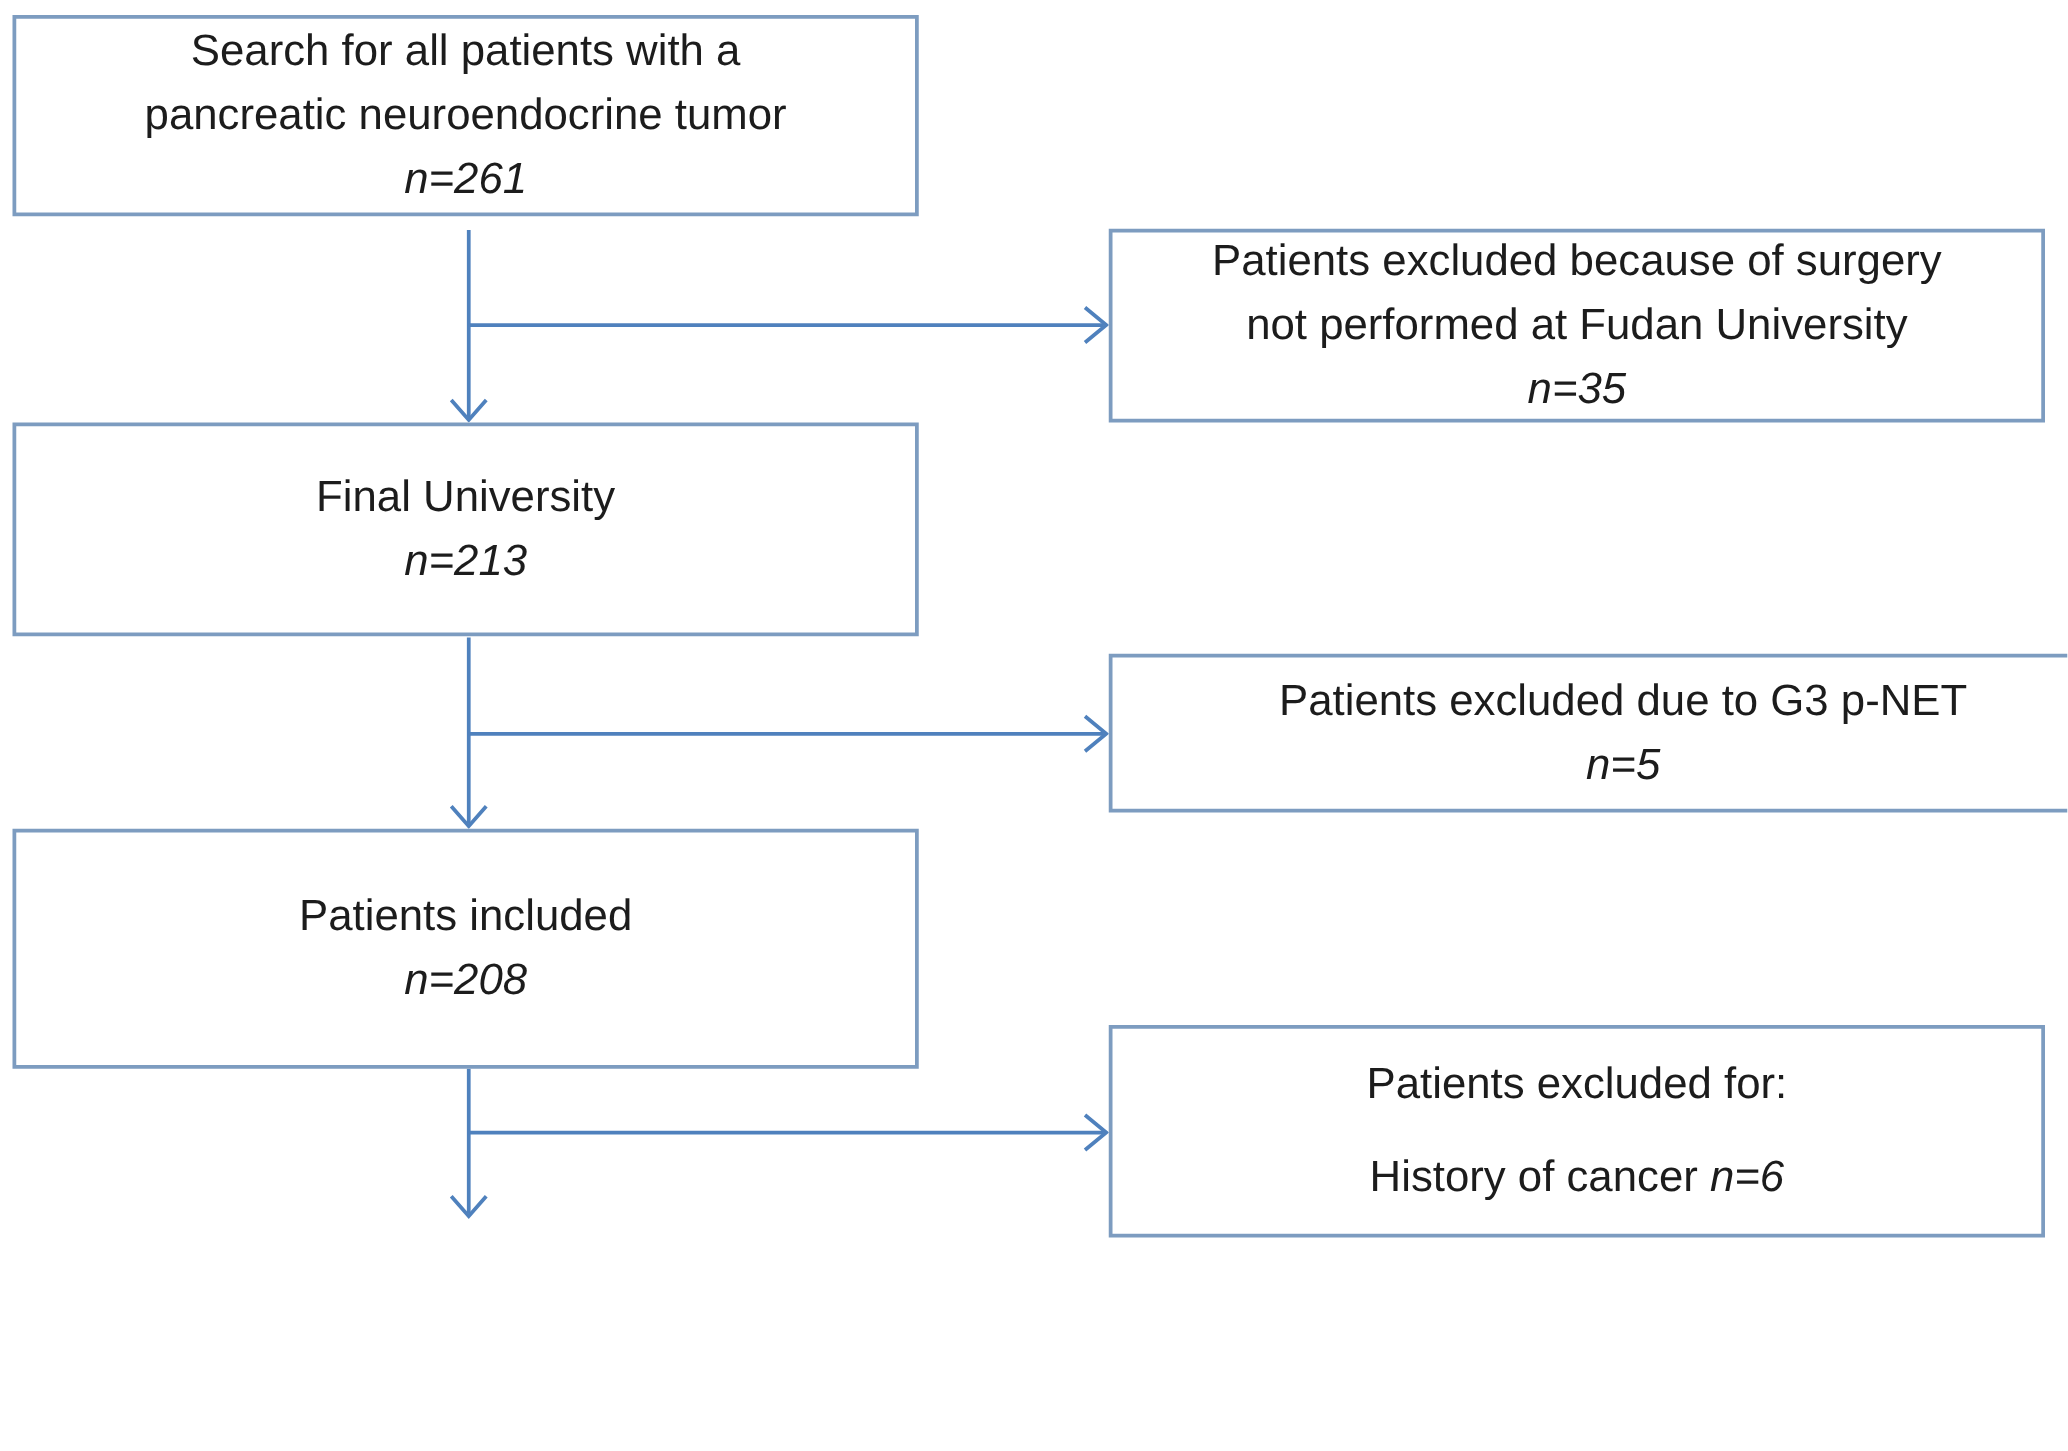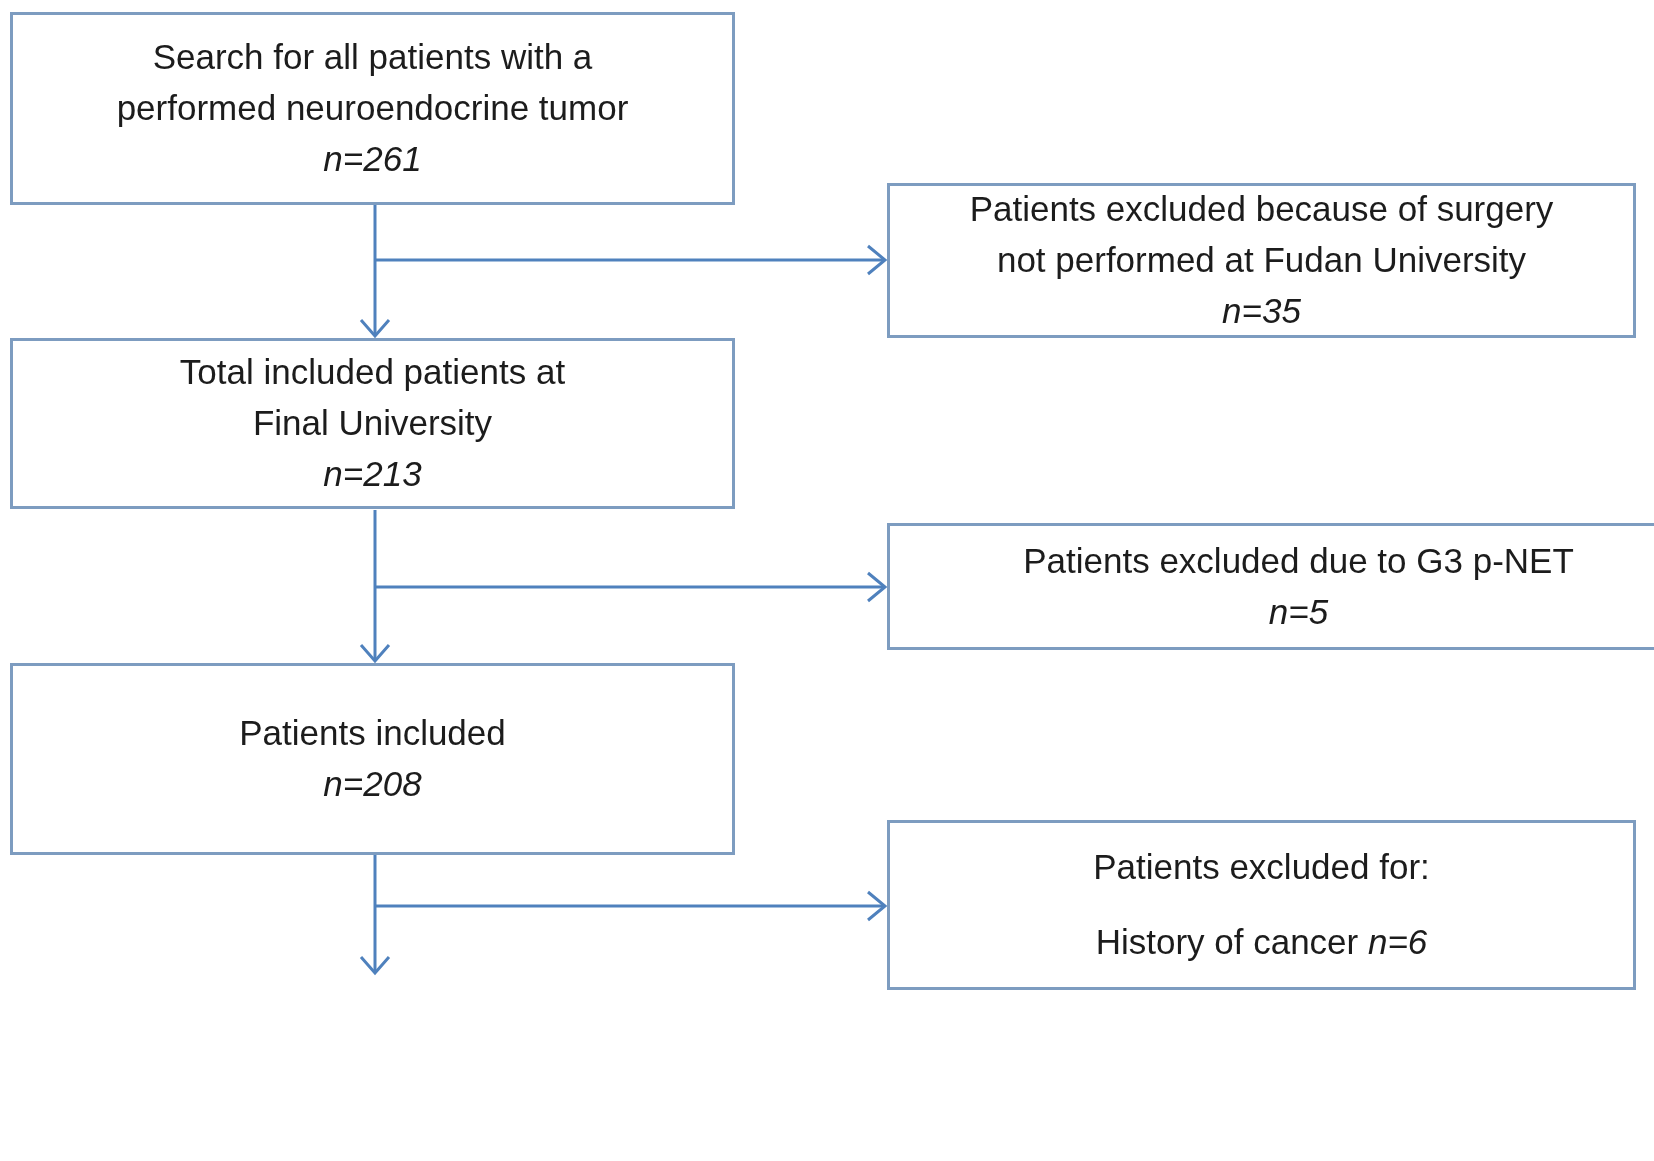--- a/index.html
+++ b/index.html
@@ -41,21 +41,21 @@
     font-style: italic;
   }
   .n-inline {
     font-style: italic;
   }
   .n-bold {
     font-style: italic;
     font-weight: bold;
   }
   
-  .box-l1 { left: 10px;  top: 12px;  width: 725px; height: 193px; }
+  .box-l1 { left: 10px;  top: 12px;  width: 725px; height: 161px; }
   .box-l2 { left: 10px;  top: 338px; width: 725px; height: 171px; }
   .box-l3 { left: 10px;  top: 663px; width: 725px; height: 192px; }
   .box-l4 { left: 10px;  top: 975px; width: 725px; height: 172px; }
   
   .box-r1 { left: 887px; top: 183px; width: 749px; height: 155px; }
   .box-r2 { left: 887px; top: 523px; width: 823px; height: 127px; }
   .box-r3 { left: 887px; top: 820px; width: 749px; height: 170px; gap: 24px; }
 </style>
 </head>
 <body>
@@ -92,26 +92,25 @@
 
       <g>
         <line x1="375" y1="906" x2="883" y2="906"></line>
         <path d="M 868 892 L 885 906 L 868 920"></path>
       </g>
     </g>
   </svg>
 
   <div class="box box-l1">
     <div>Search for all patients with a</div>
-    <div>performed neuroendocrine tumor</div>
+    <div>pancreatic neuroendocrine tumor</div>
     <div class="n">n=261</div>
   </div>
 
   <div class="box box-l2">
-    <div>Total included patients at</div>
     <div>Final University</div>
     <div class="n">n=213</div>
   </div>
 
   <div class="box box-l3">
     <div>Patients included</div>
     <div class="n">n=208</div>
   </div>
 
 

